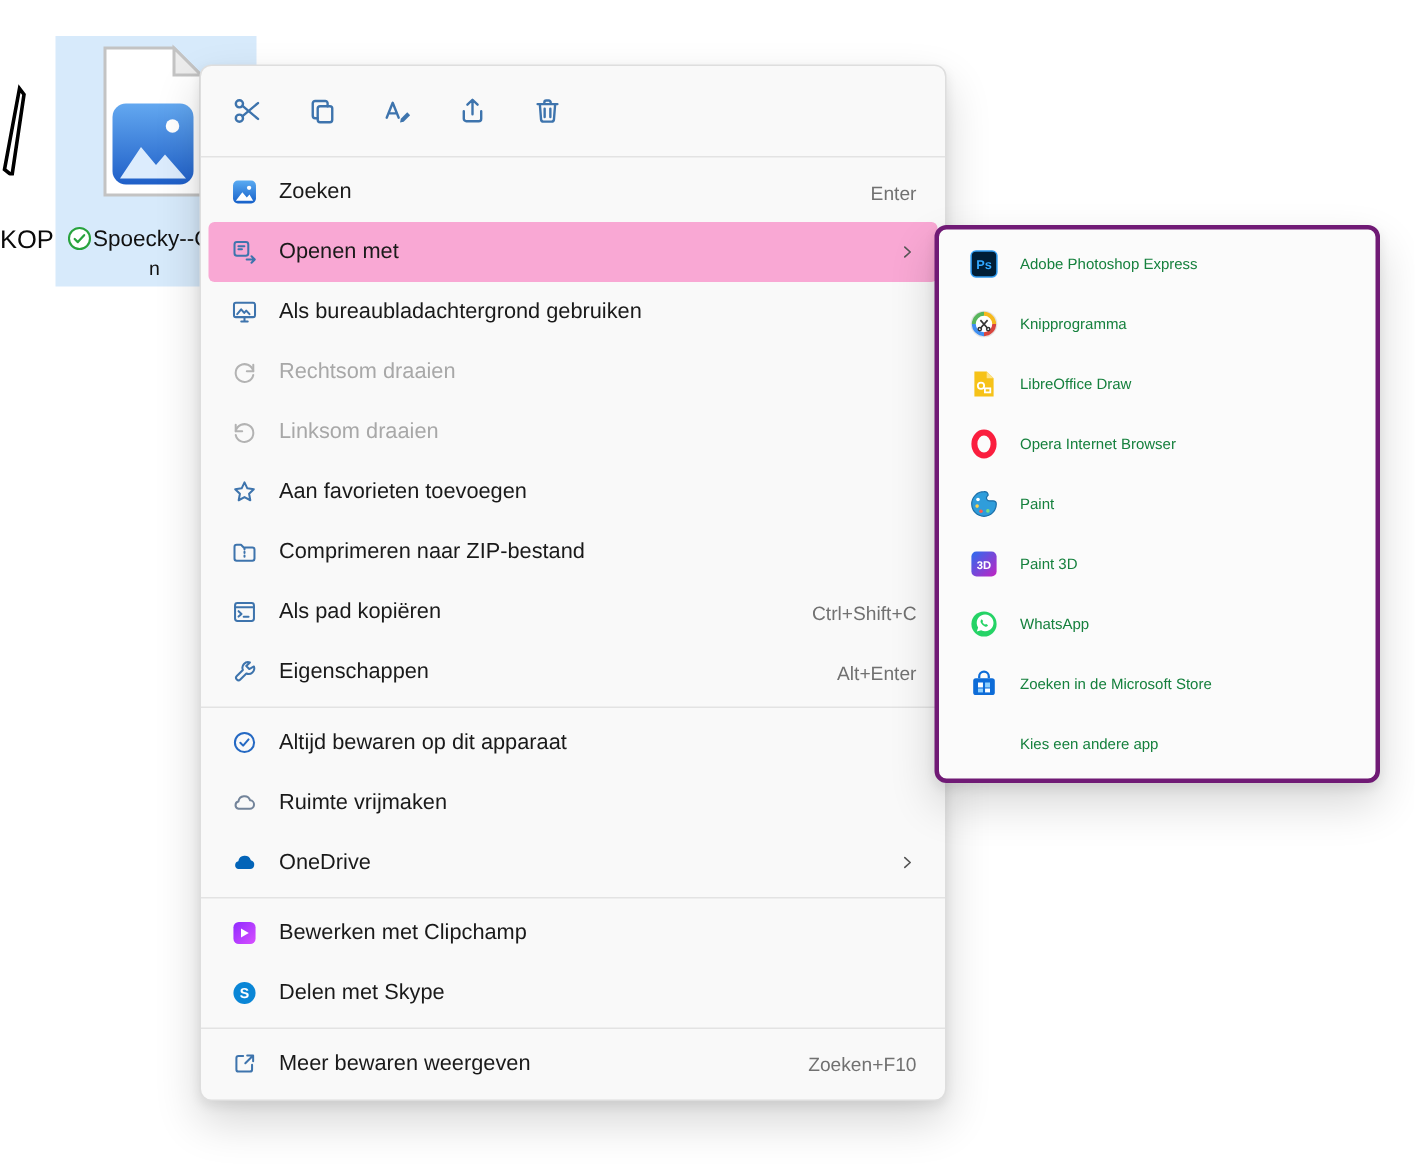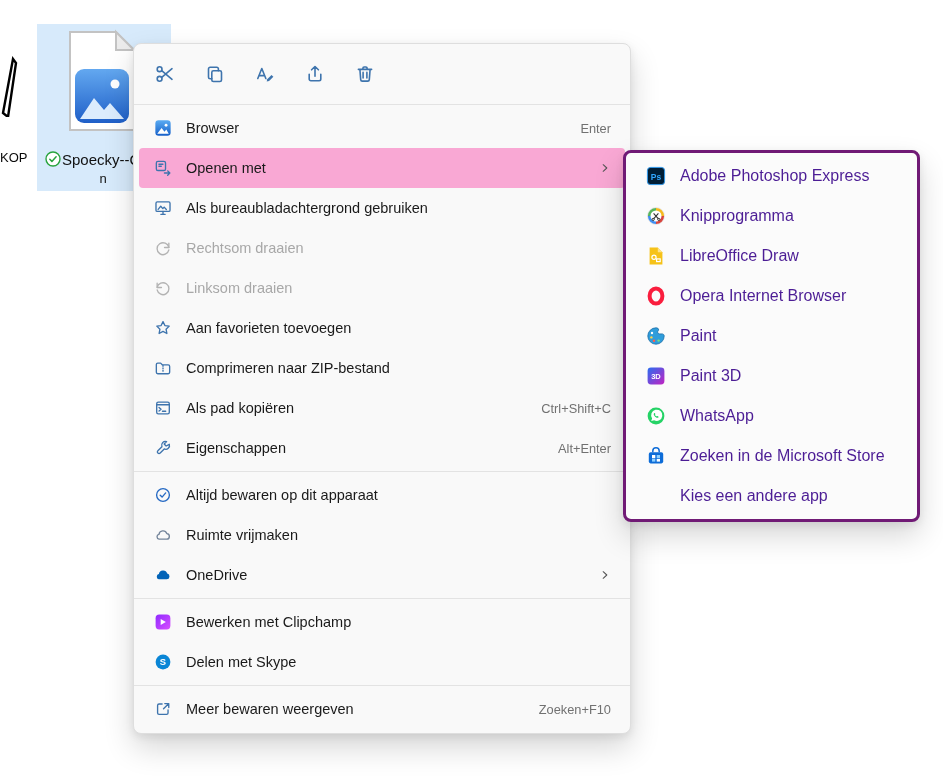--- a/index.html
+++ b/index.html
@@ -4,21 +4,21 @@
 <style>
   html,body { margin:0; padding:0; }
   body {
     width:943px; height:782px; position:relative; overflow:hidden;
     background:#ffffff; font-family:"Liberation Sans", sans-serif;
     cursor:default; -webkit-user-select:none; user-select:none;
   }
   
   .desktop { position:absolute; inset:0; }
   .partial-shape { position:absolute; left:0; top:55px; }
-  .kop-label { position:absolute; left:0; top:150px; font-size:13px; color:#0a0a0a; }
+  .kop-label { position:absolute; left:0; top:150px; font-size:17px; color:#0a0a0a; }
   .file-select { position:absolute; left:37px; top:24px; width:134px; height:167px; background:#d7eafb; }
   .file-icon { position:absolute; left:60px; top:29px; }
   .sync-badge { position:absolute; left:45px; top:151px; }
   .file-label-1 { position:absolute; left:62px; top:151px; font-size:15px; color:#111; white-space:nowrap; }
   .file-label-2 { position:absolute; left:63px; top:171px; width:80px; text-align:center; font-size:13px; color:#111; }
   
   .menu {
     position:absolute; left:133px; top:43px; width:498px; box-sizing:border-box;
     background:#f9f9f9; border:1px solid #dedede; border-radius:8px;
     box-shadow:0 14px 30px rgba(0,0,0,.16), 0 3px 8px rgba(0,0,0,.08);
@@ -45,21 +45,21 @@
   
   .submenu {
     position:absolute; left:623px; top:150px; width:297px; box-sizing:border-box;
     background:#fbfbfb; border:3px solid #701a75; border-radius:8px;
     box-shadow:0 14px 30px rgba(0,0,0,.16), 0 3px 8px rgba(0,0,0,.08);
     padding:3px 0; z-index:11;
   }
   .sub-item { display:flex; align-items:center; height:40px; margin:0 4px; padding:0 16px; border-radius:4px; }
   .sub-icon { width:20px; height:20px; flex:0 0 20px; margin-right:14px;
     display:flex; align-items:center; justify-content:center; }
-  .sub-label { font-size:16px; color:#4c1d95; white-space:nowrap; }
+  .sub-label { font-size:10px; color:#15803d; white-space:nowrap; }
 </style>
 </head>
 <body>
 
 <div class="desktop">
 
   <span class="partial-shape"><svg width="18" height="62" viewBox="0 0 18 62">
         <path d="M3 58L13 4l3 4-8 54z" fill="#fff" stroke="#000" stroke-width="2.4"></path>
       </svg></span>
   <div class="kop-label">KOP</div>
@@ -132,21 +132,21 @@
             <linearGradient id="pg1" x1="0" y1="0" x2="0" y2="1">
               <stop offset="0" stop-color="#5aabf2"></stop>
               <stop offset="1" stop-color="#1660c9"></stop>
             </linearGradient>
           </defs>
           <rect x="1.5" y="1.5" width="17" height="17" rx="3.6" fill="url(#pg1)"></rect>
           <circle cx="13.4" cy="6.9" r="1.6" fill="#fff"></circle>
           <path d="M3.6 16.4l4.8-6.3 3.3 4 2-2.3 2.7 4.6z" fill="#fff"></path>
         </svg>
       </span>
-    <span class="mi-label">Browser</span>
+    <span class="mi-label">Zoeken</span>
     <span class="mi-shortcut">Enter</span>
   </div>
 
   <div class="menu-item hovered">
     <span class="mi-icon">
         <svg width="18" height="18" viewBox="0 0 20 20">
           <rect class="oi" x="2.6" y="2.6" width="10.2" height="10.2" rx="1.8"></rect>
           <path class="oi" d="M5.5 5.8h4.4M5.5 8h2.6"></path>
           <path class="oi" d="M11.6 15.6h5.8M15.2 13.2l2.4 2.4-2.4 2.4"></path>
         </svg>

